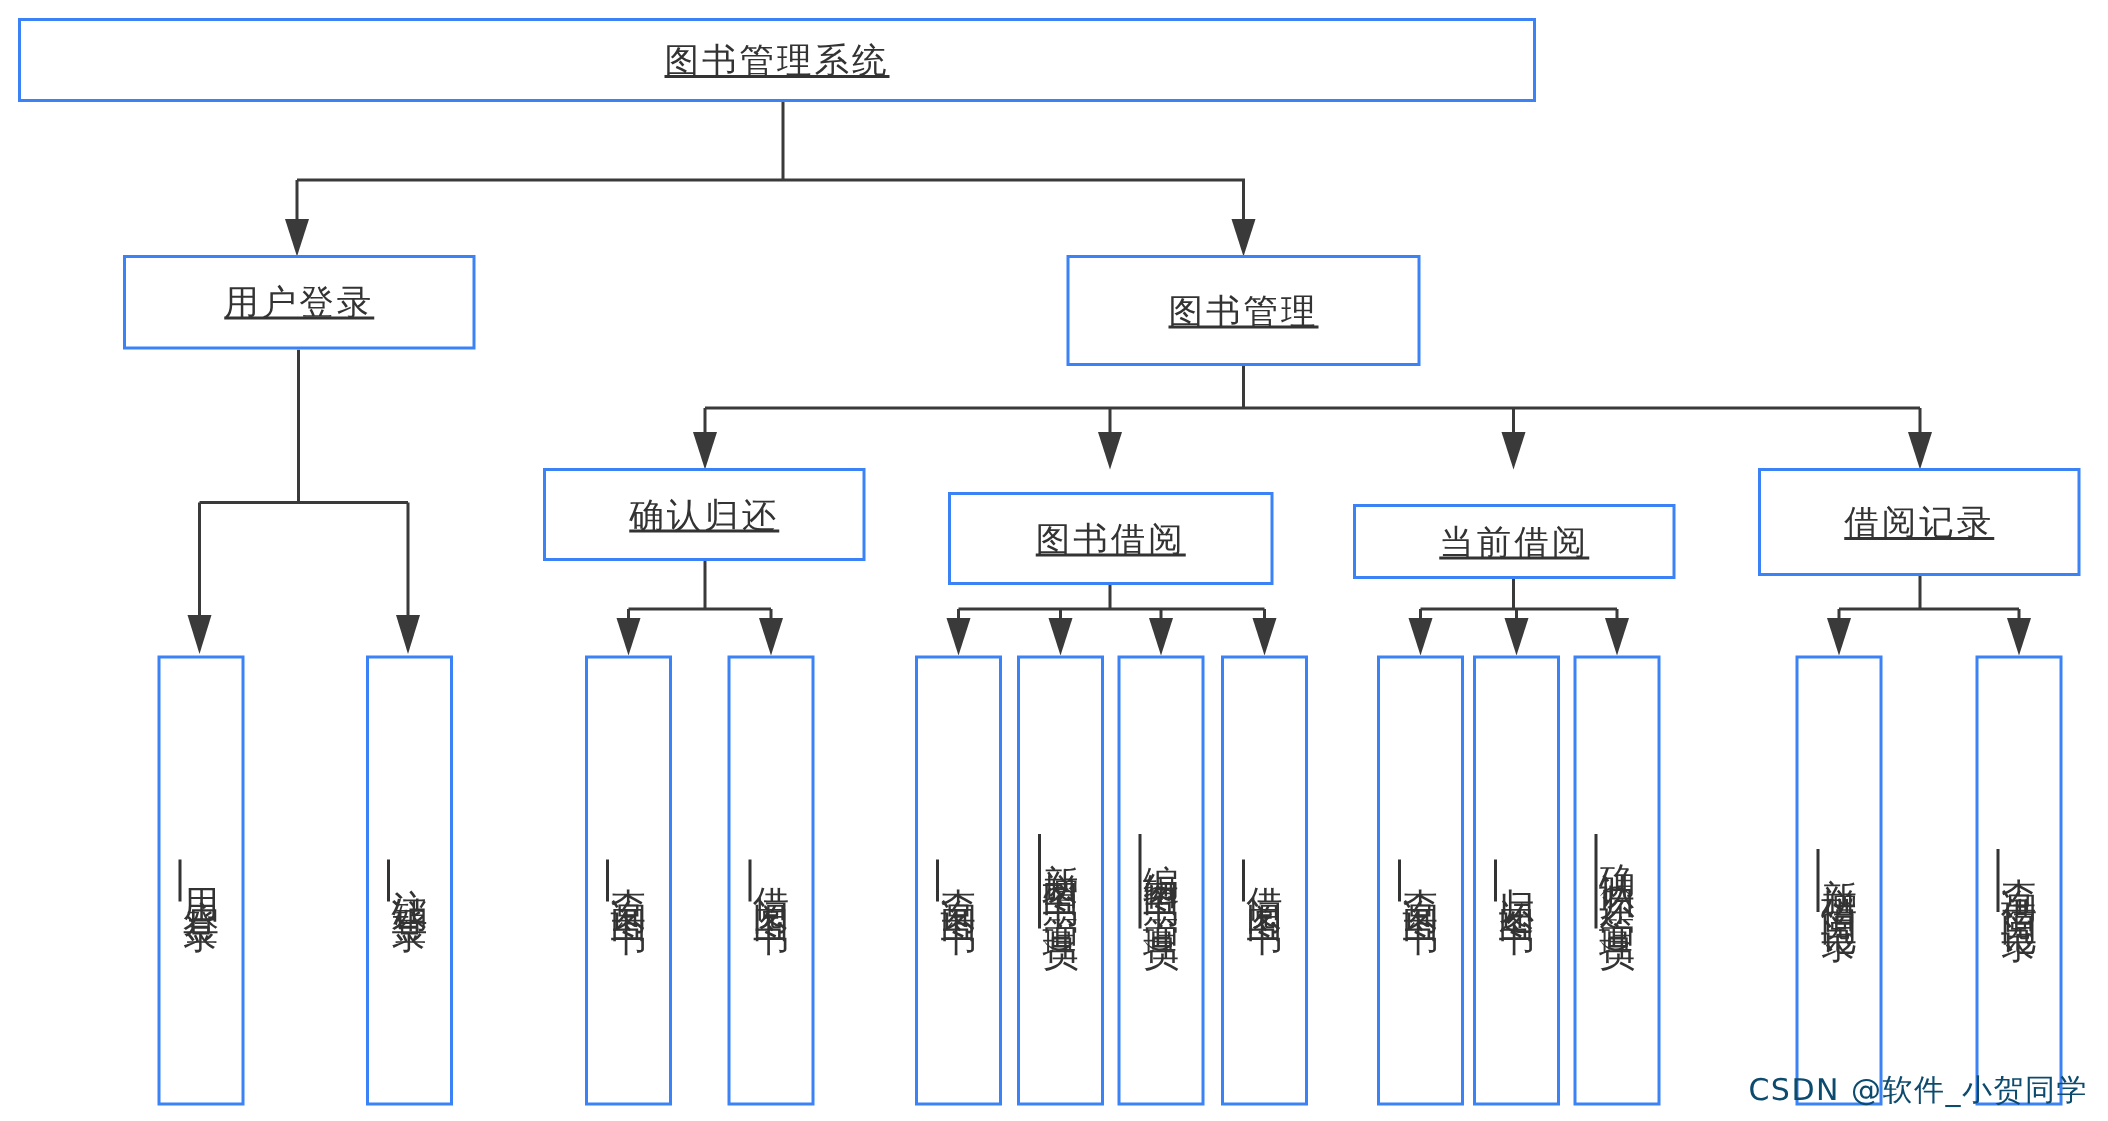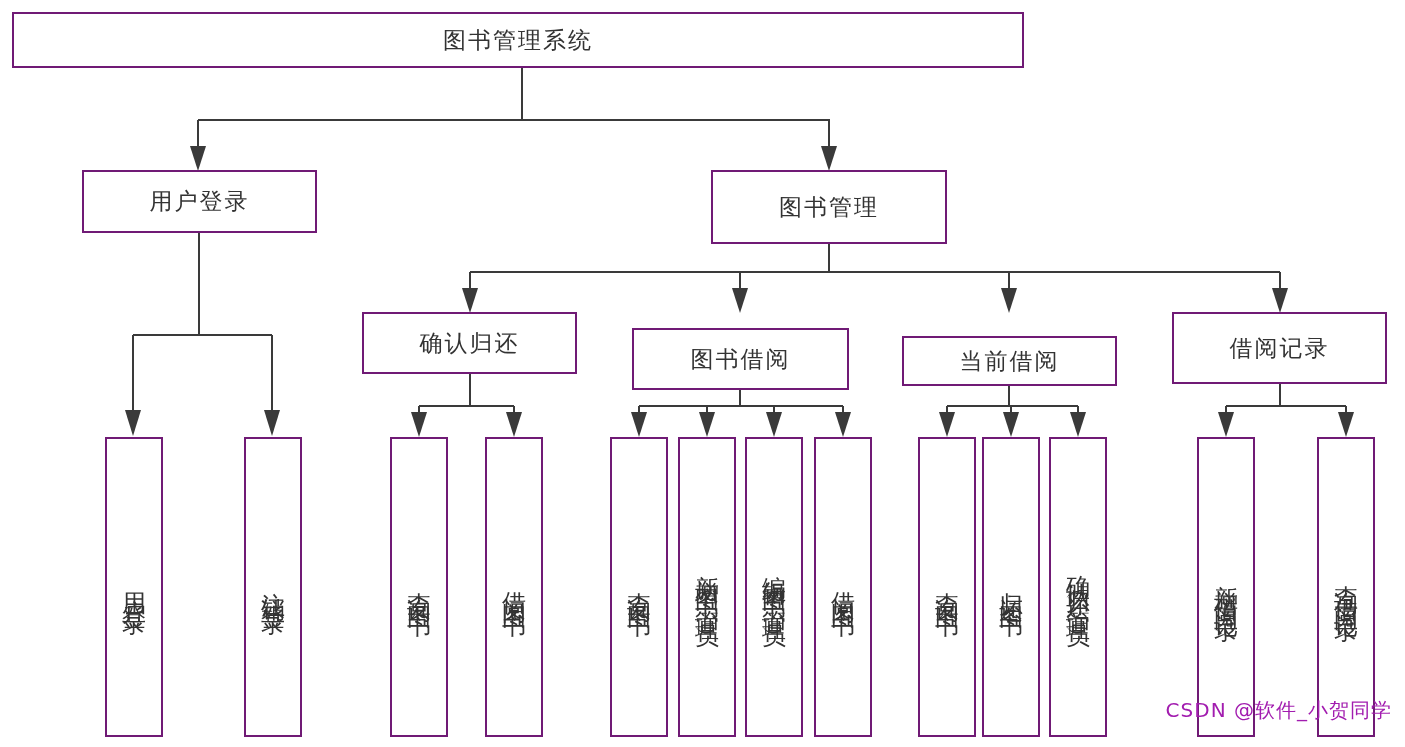--- a/index.html
+++ b/index.html
@@ -2,31 +2,31 @@
 <html><head>
 <meta charset="utf-8">
 <style>
   html,body{margin:0;padding:0;background:#ffffff;}
   .stage{
     position:relative;width:1405px;height:747px;background:#ffffff;overflow:hidden;
     font-family:"DejaVu Sans","Liberation Sans",sans-serif;color:#333333;
   }
   .wires{position:absolute;left:0;top:0;width:1405px;height:747px;}
   .box{
-    position:absolute;box-sizing:border-box;border:2px solid #701a75;background:#ffffff;
+    position:absolute;box-sizing:border-box;border:2px solid #3b82f6;background:#ffffff;
     display:flex;align-items:center;justify-content:center;
-    font-size:23px;letter-spacing:2px;white-space:nowrap;
+    font-size:23px;letter-spacing:2px;white-space:nowrap;text-decoration:underline;
   }
   .leaf{
     writing-mode:vertical-rl;text-orientation:mixed;
     font-size:24px;letter-spacing:7px;white-space:normal;
   }
   .watermark{
-    position:absolute;right:13px;bottom:23px;font-size:20px;letter-spacing:1px;
-    color:#a21caf;white-space:nowrap;
+    position:absolute;right:13px;bottom:7px;font-size:20px;letter-spacing:1px;
+    color:#0c4a6e;white-space:nowrap;
   }
 </style>
 </head>
 <body>
 
 <div class="stage">
 
   <svg class="wires" width="1405" height="747" viewBox="0 0 1405 747" xmlns="http://www.w3.org/2000/svg">
     <path fill="none" stroke="#3a3a3a" stroke-width="2" d="
       M522 68V120 M198 120H830 M198 120V148 M829 120V148

